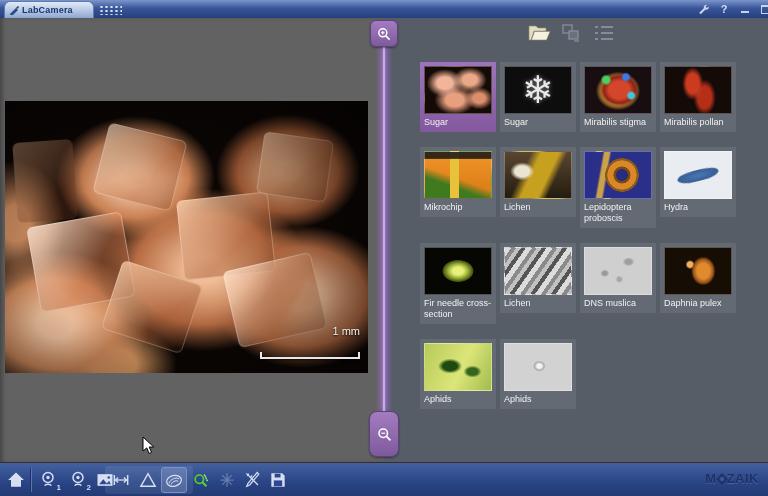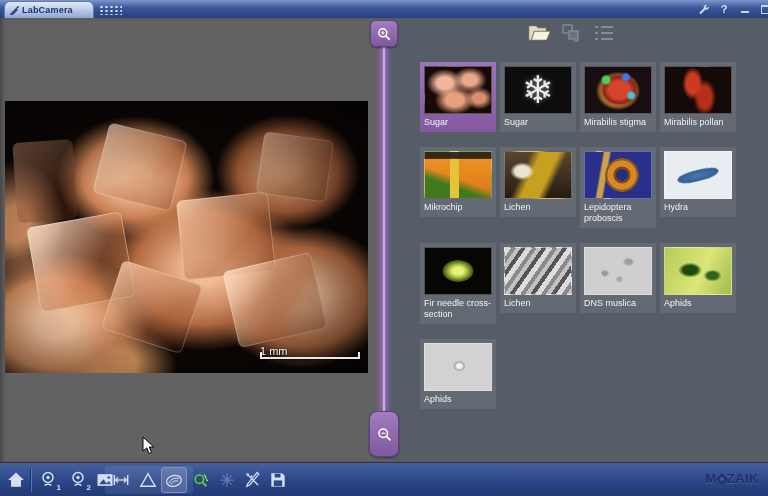--- a/index.html
+++ b/index.html
@@ -59,21 +59,21 @@
     background:linear-gradient(125deg,rgba(248,205,170,.8),rgba(165,90,50,.45) 64%,rgba(55,22,10,.2));
     box-shadow:inset 0 0 0 1px rgba(255,235,215,.3);}
   .cr6{left:225px;top:160px;width:90px;height:78px;transform:rotate(-13deg);
     background:linear-gradient(135deg,rgba(255,225,200,.85),rgba(190,110,65,.5) 62%,rgba(70,30,15,.2));
     box-shadow:inset 0 0 0 1px rgba(255,240,225,.35);}
   .cr7{left:10px;top:40px;width:60px;height:80px;transform:rotate(-4deg);
     background:linear-gradient(135deg,rgba(215,160,120,.55),rgba(110,55,30,.35) 70%);}
   .vignette{position:absolute;inset:0;background:radial-gradient(ellipse at 40% 55%,rgba(0,0,0,0) 35%,rgba(0,0,0,.5) 90%);}
 
   .scalebar{position:absolute;right:8px;bottom:14px;width:100px;}
-  .scale-label{text-align:left;color:#efefef;font-size:11px;margin-bottom:0;text-shadow:0 1px 2px #000;}
+  .scale-label{text-align:right;color:#efefef;font-size:11px;margin-bottom:20px;text-shadow:0 1px 2px #000;}
   .scale-line{position:relative;height:2px;background:#e8e8e8;box-shadow:0 1px 2px rgba(0,0,0,.7);}
   .scale-line::before,.scale-line::after{content:"";position:absolute;top:-5px;width:2px;height:7px;background:#e8e8e8;}
   .scale-line::before{left:0;} .scale-line::after{right:0;}
 
   .cursor{position:absolute;left:142px;top:436px;z-index:60;}
 
   
   .slider-line{position:absolute;left:382px;top:47px;width:4px;height:364px;z-index:5;cursor:pointer;
     background:linear-gradient(90deg,rgba(150,90,200,.5),#e3c2ff 50%,rgba(150,90,200,.5));
     box-shadow:0 0 6px 1px rgba(185,110,255,.8);}
@@ -284,20 +284,24 @@
       </div>
       <div class="tile">
         <div class="thumb t-feather"></div>
         <div class="tlabel">Lichen</div>
       </div>
       <div class="tile">
         <div class="thumb t-dns"></div>
         <div class="tlabel">DNS muslica</div>
       </div>
       <div class="tile">
+        <div class="thumb t-daphnia"></div>
+        <div class="tlabel">Daphnia pulex</div>
+      </div>
+      <div class="tile">
         <div class="thumb t-aphids"></div>
         <div class="tlabel">Aphids</div>
       </div>
       <div class="tile">
         <div class="thumb t-amoebae"></div>
         <div class="tlabel">Aphids</div>
       </div>
     </div>
   </div>
 

